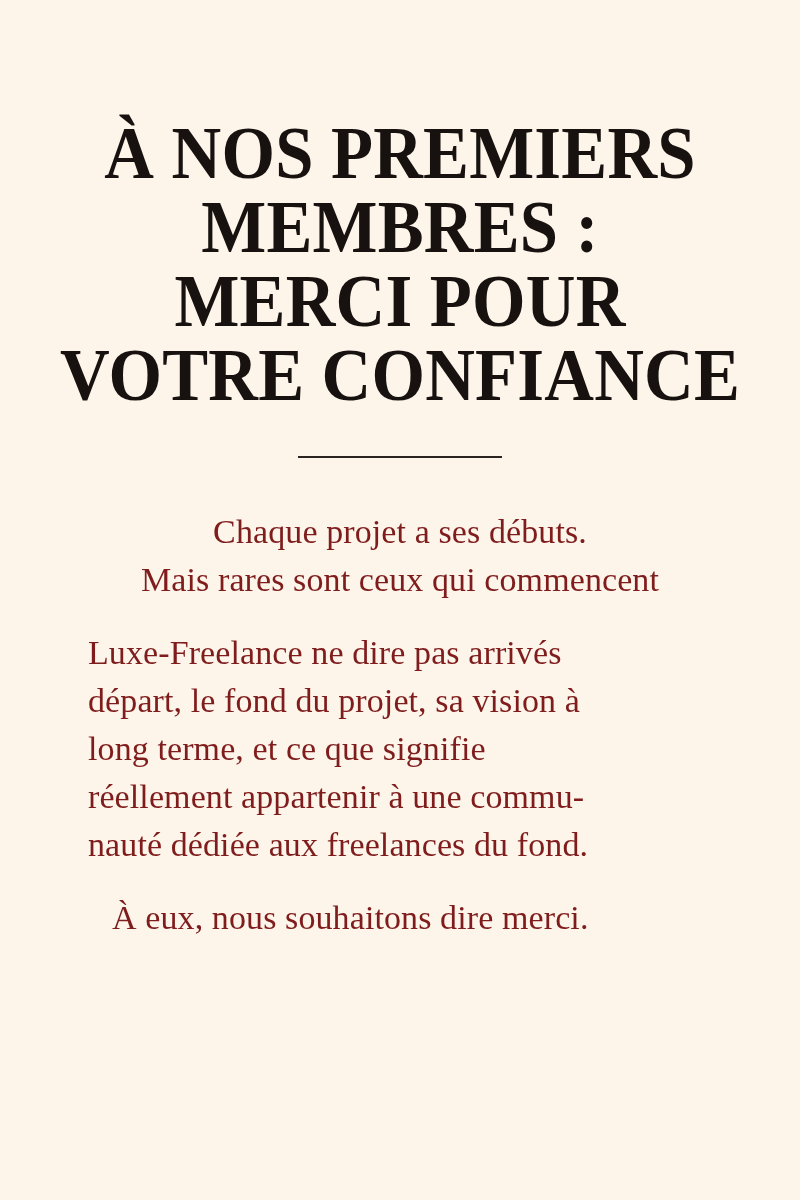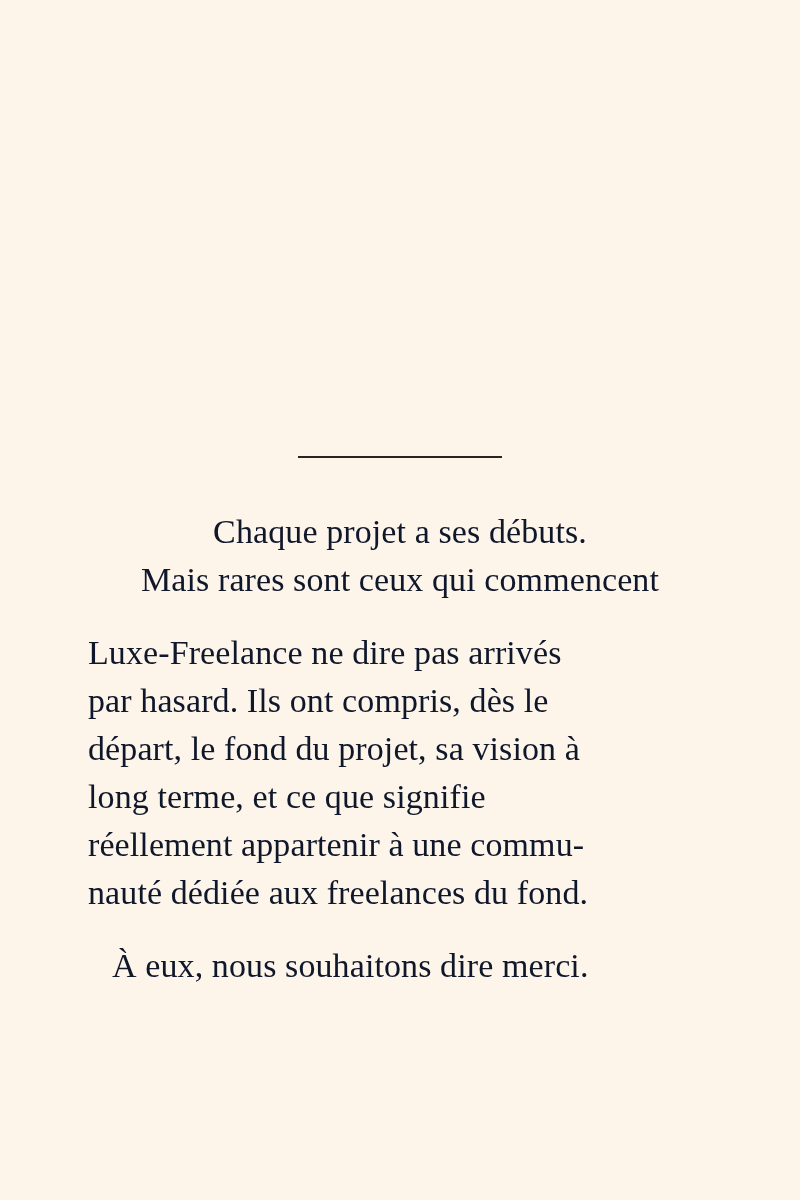--- a/index.html
+++ b/index.html
@@ -80,21 +80,21 @@
     top: 508px;
     left: 50px;
     width: 700px;
   }
 
   .para {
     margin: 0;
     font-family: "Liberation Serif", "DejaVu Serif", serif;
     font-size: 34px;
     line-height: 48px;
-    color: #0f172a;
+    color: #7f1d1d;
     letter-spacing: 0.1px;
   }
 
   .para .ln {
     display: block;
     white-space: pre;
   }
 
   .para-intro {
     text-align: center;
@@ -110,35 +110,40 @@
     margin-top: 25px;
     text-align: left;
     padding-left: 62px;
   }
 </style>
 </head>
 <body>
 
 <div class="poster">
 
+  <h1 class="headline">
+    <span class="hl-line line-1">À NOS PREMIERS</span>
+    <span class="hl-line line-2">MEMBRES :</span>
+    <span class="hl-line line-3">MERCI POUR</span>
+    <span class="hl-line line-4">VOTRE CONFIANCE</span>
+  </h1>
 
   <div class="divider-wrap">
     <div class="divider"></div>
   </div>
 
   <div class="body-copy">
 
     <p class="para para-intro">
       <span class="ln">Chaque projet a ses débuts.</span>
       <span class="ln">Mais rares sont ceux qui commencent</span>
     </p>
 
     <p class="para para-main">
       <span class="ln">Luxe-Freelance ne dire pas arrivés</span>
-      <span class="ln">par hasard. Ils ont compris, dès le</span>
       <span class="ln">départ, le fond du projet, sa vision à</span>
       <span class="ln">long terme, et ce que signifie</span>
       <span class="ln">réellement appartenir à une commu-</span>
       <span class="ln">nauté dédiée aux freelances du fond.</span>
     </p>
 
     <p class="para para-closing">
       <span class="ln">À eux, nous souhaitons dire merci.</span>
     </p>
 

